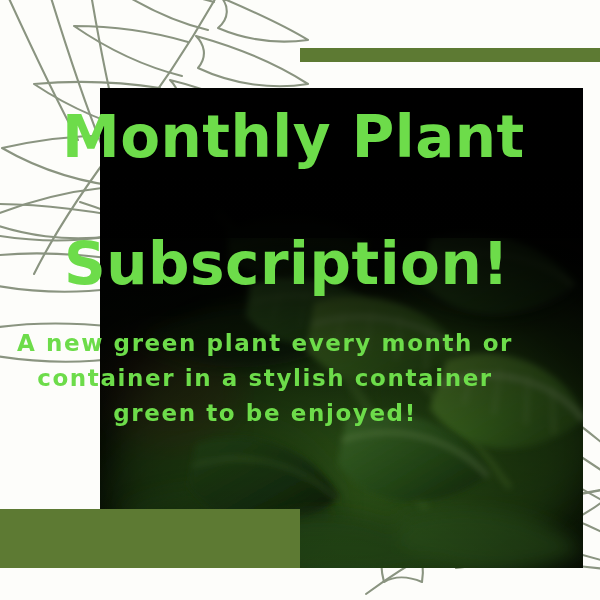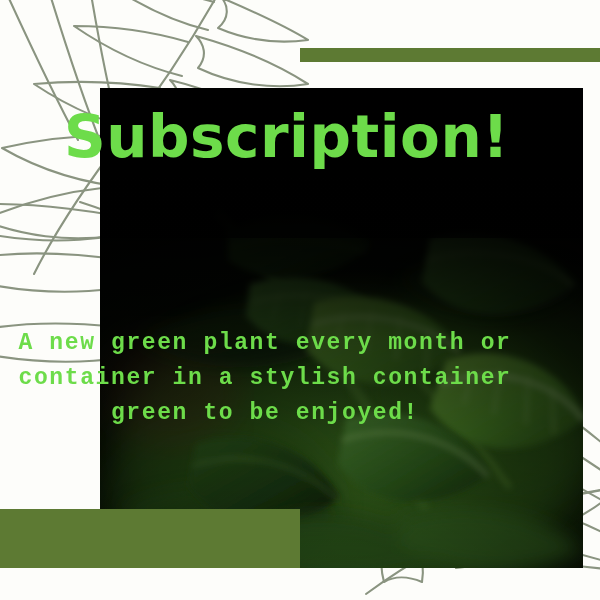--- a/index.html
+++ b/index.html
@@ -75,34 +75,33 @@
     color: #6ddc4a;
     font-size: 58px;
     line-height: 1.42;
     font-weight: 700;
     letter-spacing: 0.5px;
     text-align: center;
     white-space: nowrap;
   }
   .title .tline { display: block; }
   .title .tline-1 { text-align: left; padding-left: 6px; }
-  .title .tline-2 { text-align: left; padding-left: 8px; }
+  .title .tline-2 { text-align: left; padding-left: 8px; margin-top: 45px; }
 
   .body-copy {
     position: absolute;
     left: 0px;
     top: 326px;
     width: 530px;
     color: #6ddc4a;
     font-size: 23px;
     font-weight: 700;
     line-height: 1.52;
     letter-spacing: 1.6px;
     text-align: center;
-    font-family: Liberation Mono, monospace;
   }
   .body-copy .bline { display: block; white-space: nowrap; }
 
   .stroke { fill: none; stroke: #8a9480; stroke-width: 2.1; stroke-linecap: round; stroke-linejoin: round; }
 </style>
 </head>
 <body>
 
 <div id="poster">
 
@@ -257,20 +256,21 @@
 
       <rect x="0" y="0" width="483" height="150" fill="#000000" opacity="0.72"></rect>
       <rect x="0" y="0" width="483" height="90" fill="#000000" opacity="0.55"></rect>
     </svg>
     <div class="photo-vignette"></div>
   </div>
 
   <div class="block-bottom"></div>
 
   <div class="title">
+    <span class="tline tline-1">Monthly Plant</span>
     <span class="tline tline-2">Subscription!</span>
   </div>
 
   <div class="body-copy">
     <span class="bline">A new green plant every month or</span>
     <span class="bline">container in a stylish container</span>
     <span class="bline">green to be enjoyed!</span>
   </div>
 
 </div>

